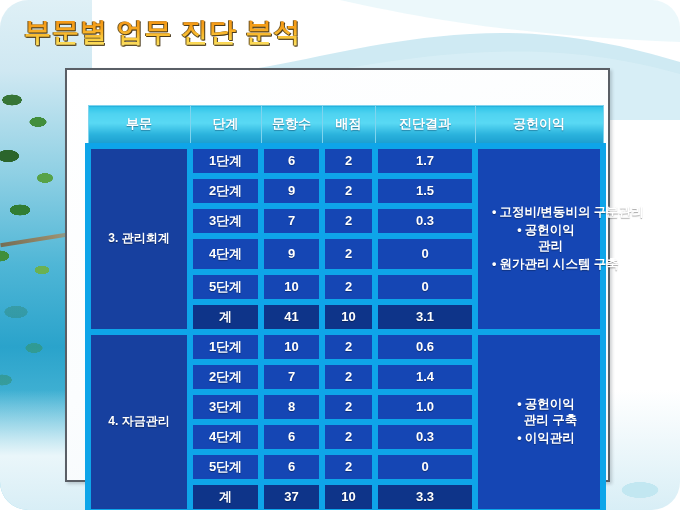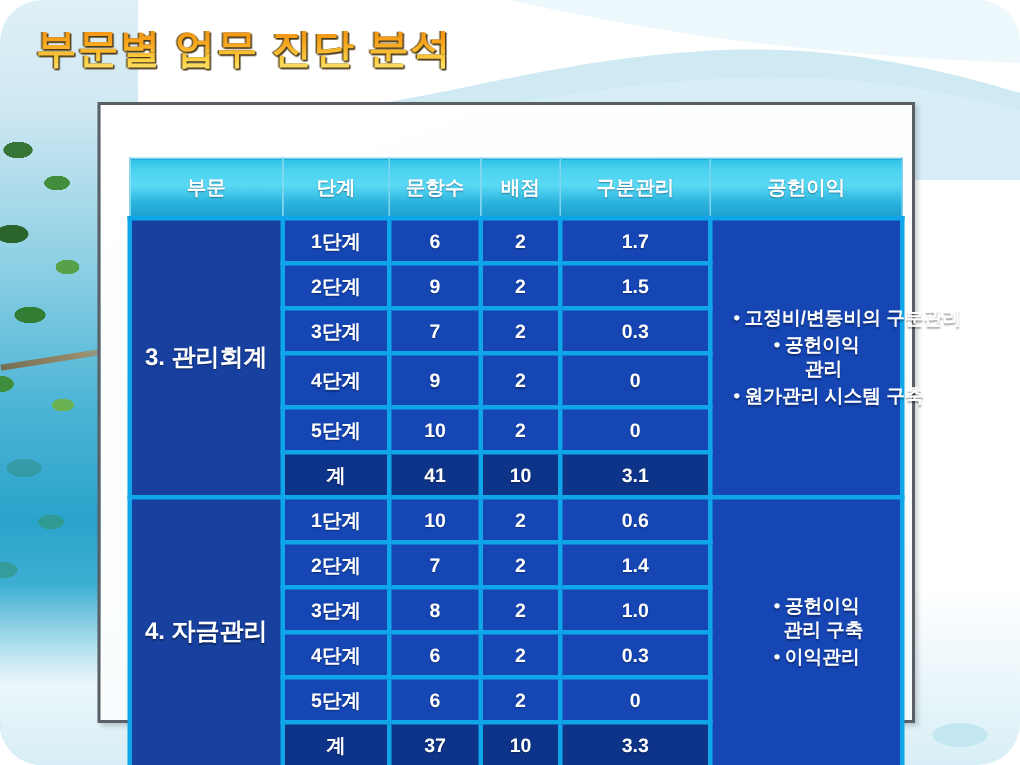--- a/index.html
+++ b/index.html
@@ -87,42 +87,42 @@
 
   
   .tbl-wrap{ position:absolute; left:85px; top:105px; width:515px; }
   table.diag {
     border-collapse:collapse; width:515px;
     table-layout:fixed;
     font-size:13px;
     color:#ffffff;
   }
   table.diag th, table.diag td {
-    border:3px solid #0ea5e9;
+    border:6px solid #0ea5e9;
     text-align:center;
     vertical-align:middle;
     padding:0;
     height:30px;
     font-weight:bold;
     white-space:nowrap;
   }
   table.diag thead th {
     height:40px;
     background:linear-gradient(180deg,#2fc3e8 0%,#4fd3f0 20%,#59d9f4 45%,#2bb3dd 75%,#1b9fd0 100%);
     color:#ffffff;
     font-size:13px;
     border:1px solid #7fd4ee;
     text-shadow:0 1px 1px rgba(0,40,70,.45);
   }
   td.cell { background:#1546b4; text-shadow:0 1px 1px rgba(0,0,0,.35); }
   td.cell.tall { height:36px; }
   td.total { background:#0e3489; }
   td.sector {
     background:#17409f;
-    font-size:16px;
+    font-size:12px;
     text-shadow:0 1px 1px rgba(0,0,0,.4);
   }
   td.measure {
     background:#1546b4;
     text-align:left;
     vertical-align:middle;
     padding:4px 6px;
     white-space:normal;
     line-height:1.32;
     font-size:12.5px;
@@ -173,21 +173,21 @@
         <col class="c-score">
           <col class="c-result">
           <col class="c-measure">
       </colgroup>
       <thead>
         <tr>
           <th>부문</th>
           <th>단계</th>
           <th>문항수</th>
           <th>배점</th>
-          <th>구분관리</th>
+          <th>진단결과</th>
           <th>공헌이익</th>
         </tr>
       </thead>
 
       <tbody>
 
         <tr>
           <td class="sector" rowspan="6">3. 관리회계</td>
           <td class="cell">1단계</td>
           <td class="cell">6</td>

